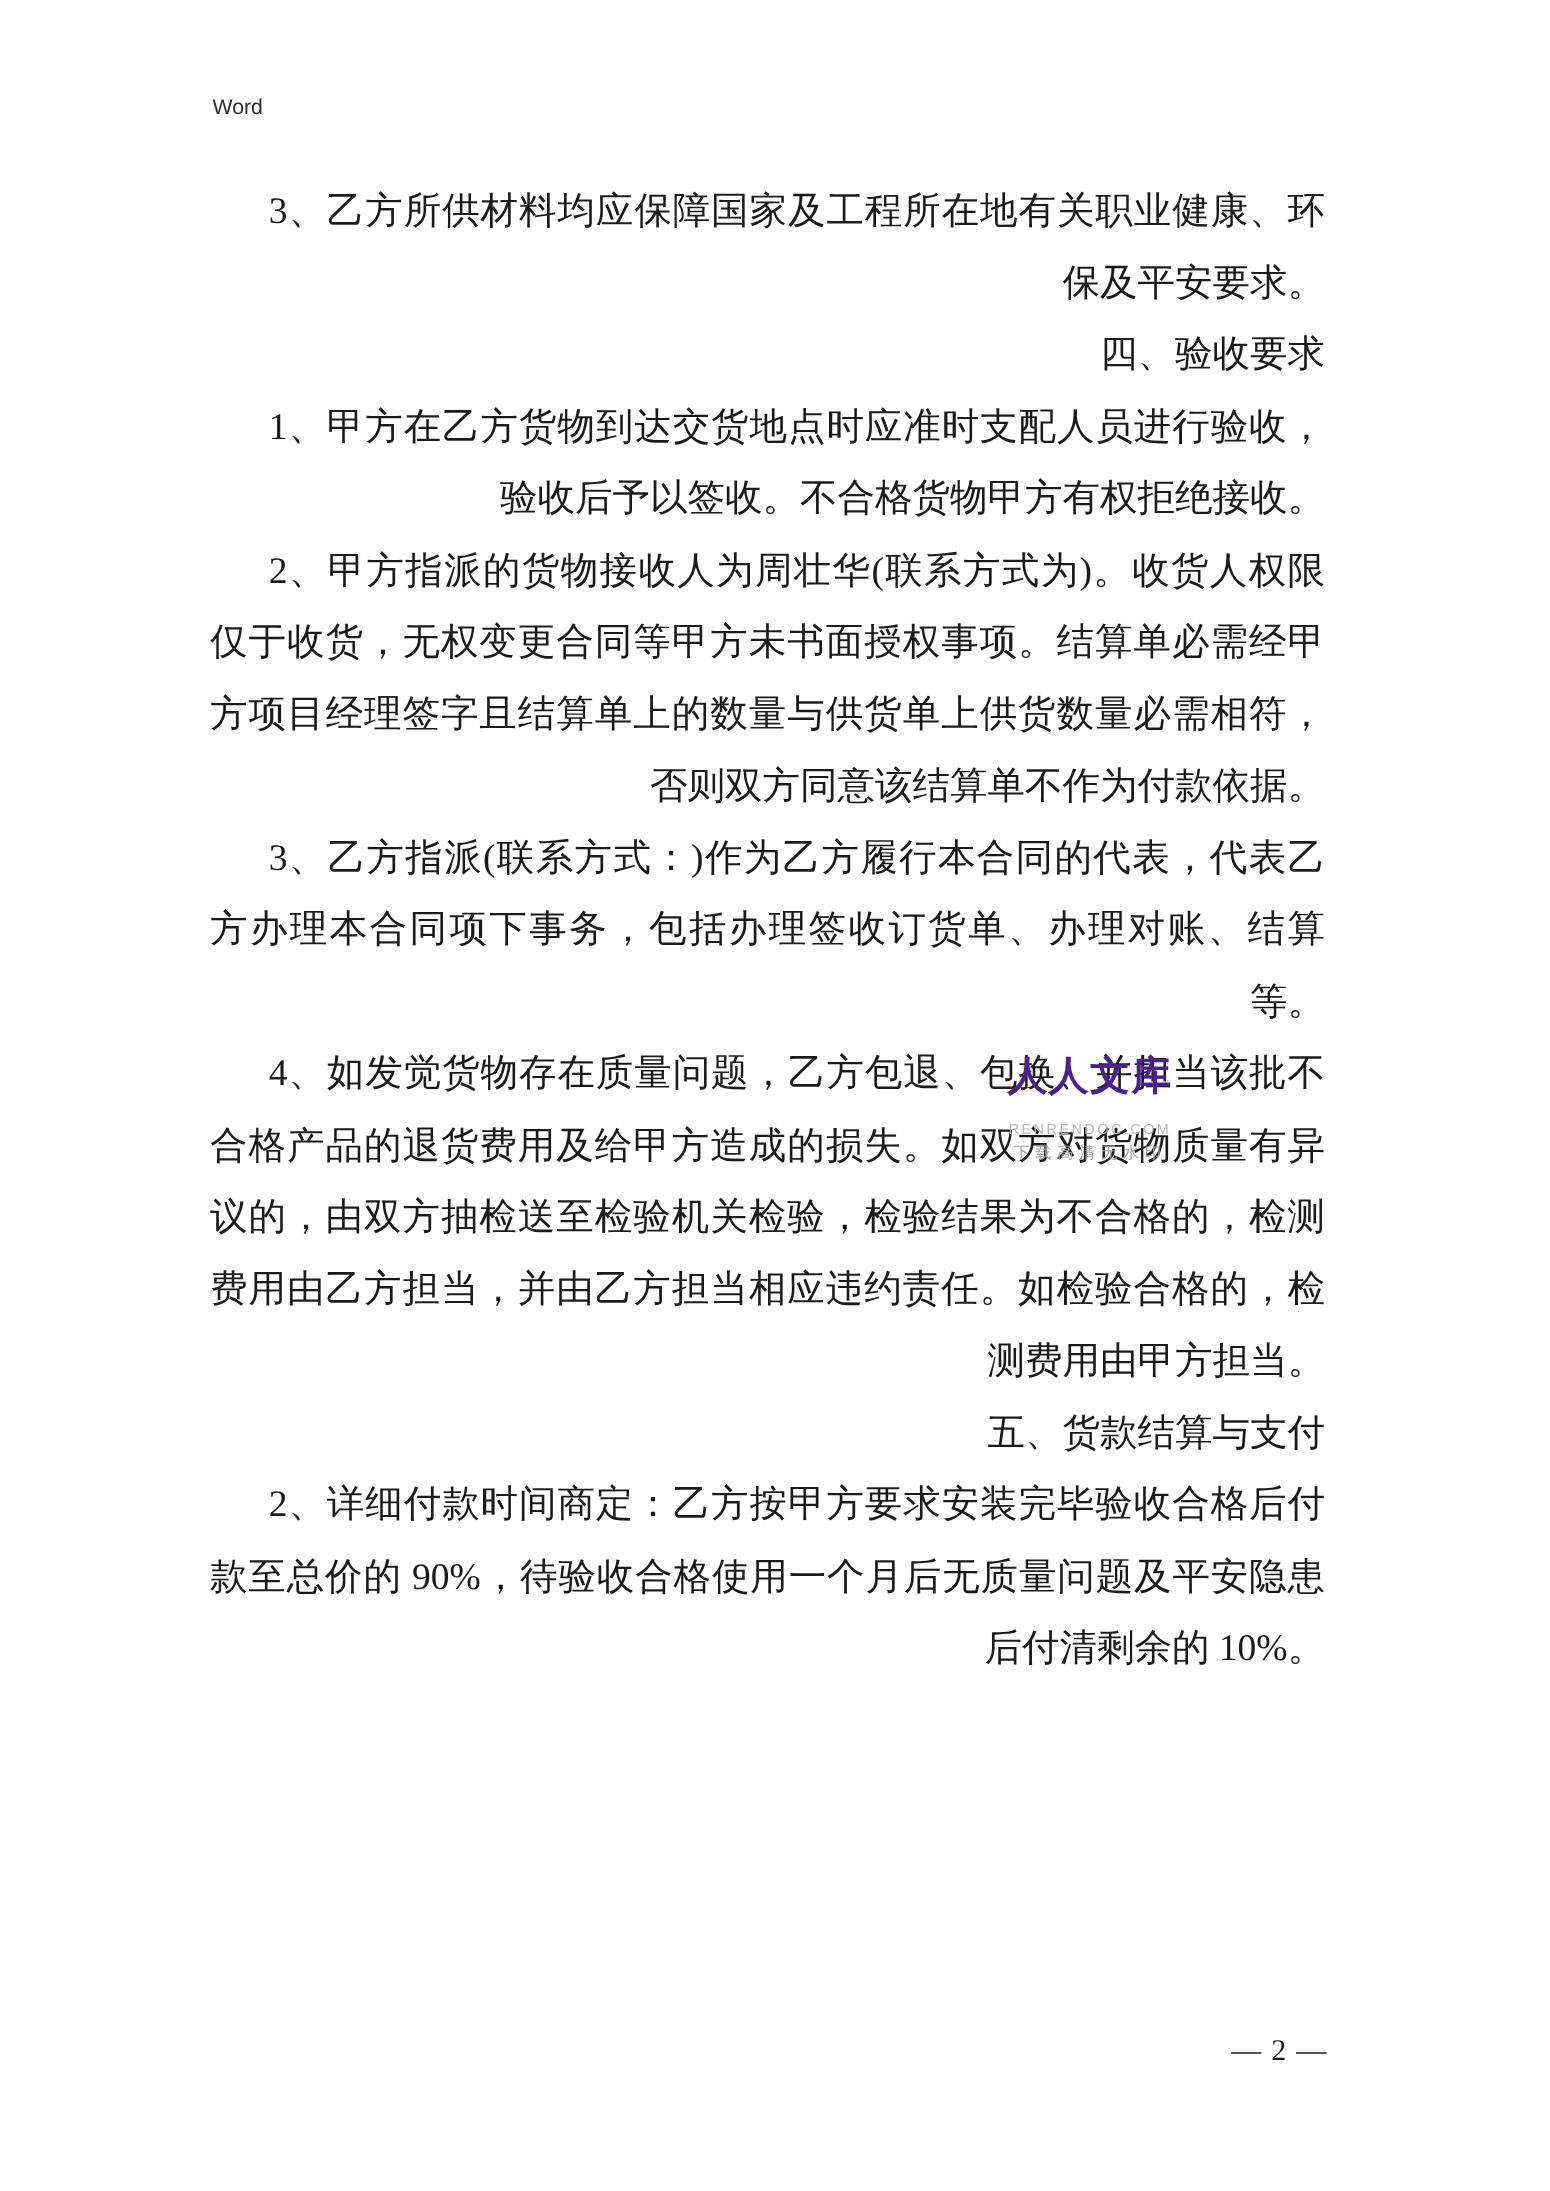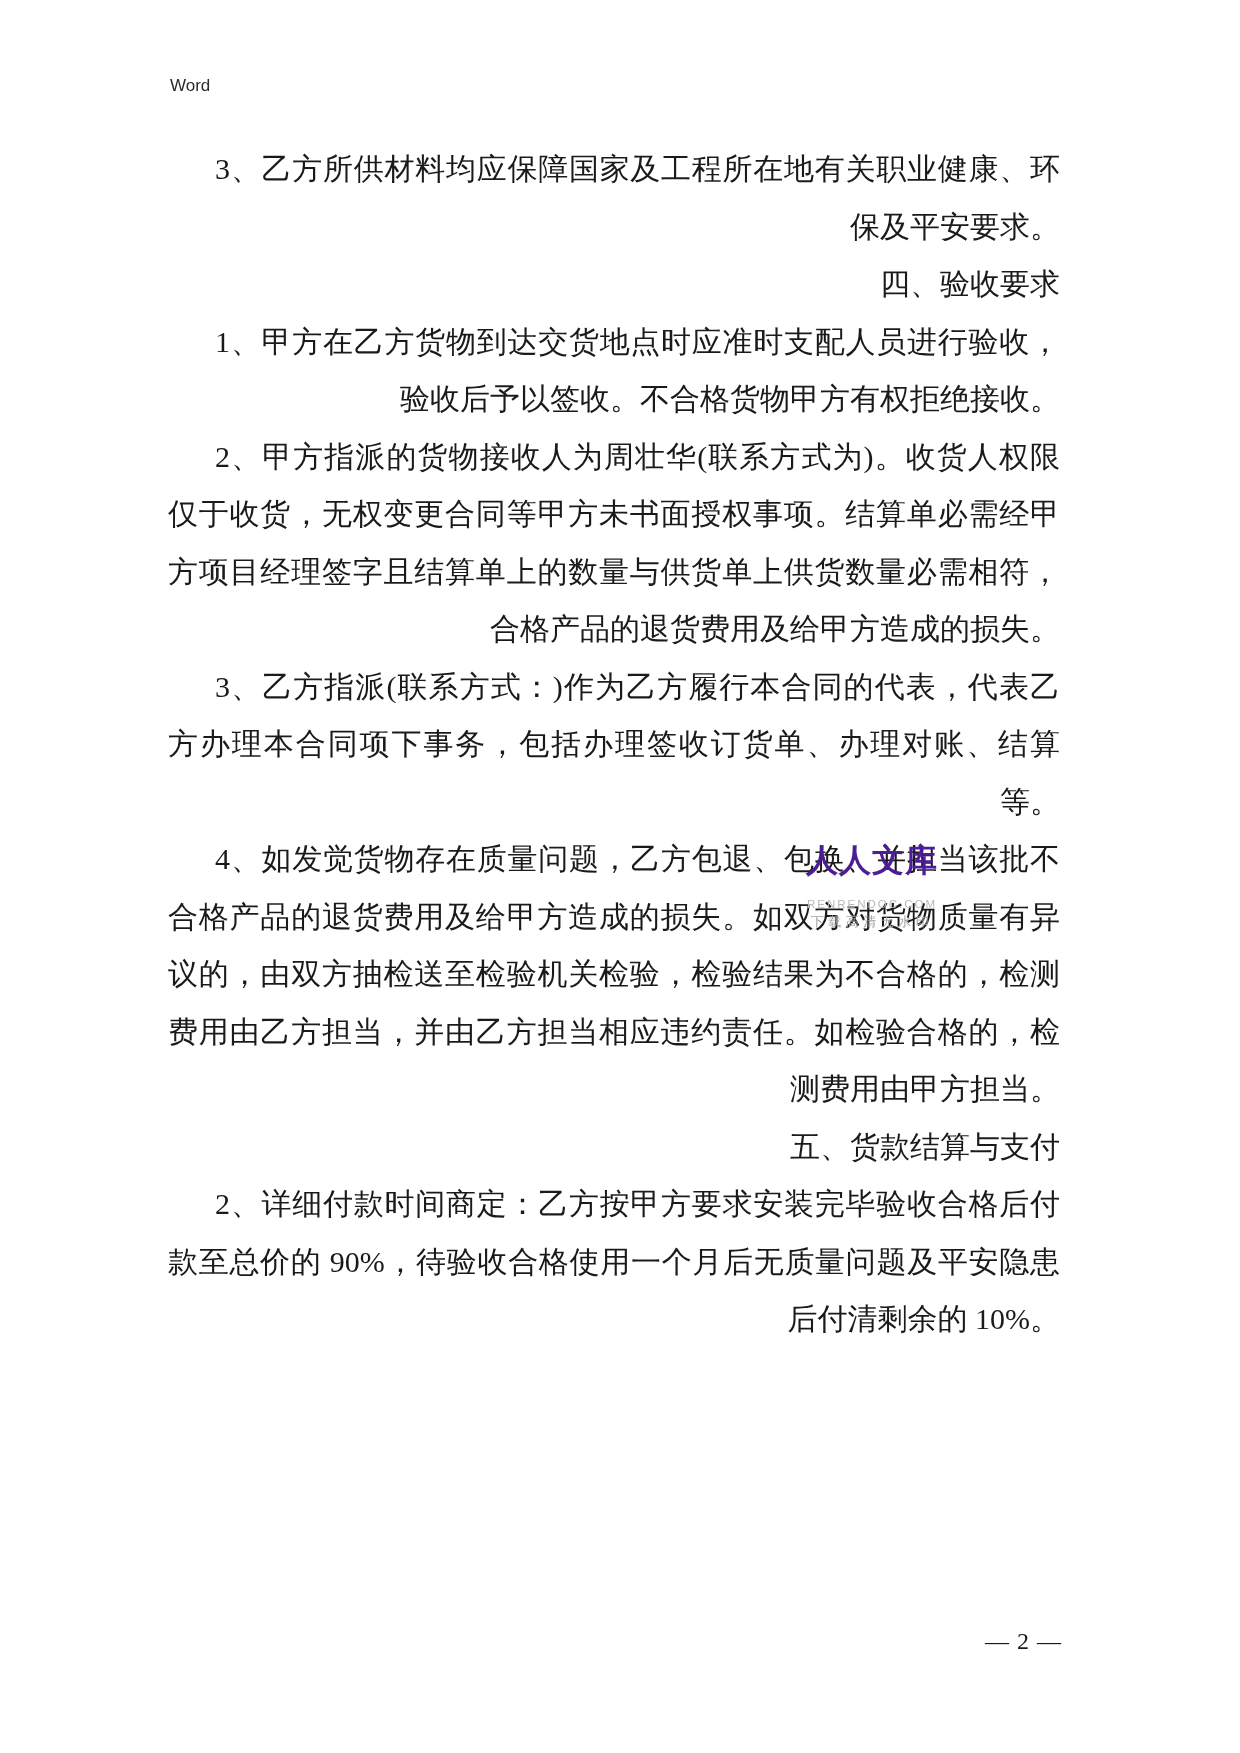--- a/index.html
+++ b/index.html
@@ -97,21 +97,21 @@
 
   <div class="doc-body">
       <div class="body-line indent justify">3、乙方所供材料均应保障国家及工程所在地有关职业健康、环</div>
       <div class="body-line">保及平安要求。</div>
       <div class="body-line indent">四、验收要求</div>
       <div class="body-line indent justify">1、甲方在乙方货物到达交货地点时应准时支配人员进行验收，</div>
       <div class="body-line">验收后予以签收。不合格货物甲方有权拒绝接收。</div>
       <div class="body-line indent justify">2、甲方指派的货物接收人为周壮华(联系方式为)。收货人权限</div>
       <div class="body-line justify">仅于收货，无权变更合同等甲方未书面授权事项。结算单必需经甲</div>
       <div class="body-line justify">方项目经理签字且结算单上的数量与供货单上供货数量必需相符，</div>
-      <div class="body-line">合格产品的退货费用及给甲方造成的损失。</div>
+      <div class="body-line">否则双方同意该结算单不作为付款依据。</div>
       <div class="body-line indent justify">3、乙方指派(联系方式：)作为乙方履行本合同的代表，代表乙</div>
       <div class="body-line justify">方办理本合同项下事务，包括办理签收订货单、办理对账、结算</div>
       <div class="body-line">等。</div>
       <div class="body-line indent justify">4、如发觉货物存在质量问题，乙方包退、包换、并担当该批不</div>
       <div class="body-line justify">合格产品的退货费用及给甲方造成的损失。如双方对货物质量有异</div>
       <div class="body-line justify">议的，由双方抽检送至检验机关检验，检验结果为不合格的，检测</div>
       <div class="body-line justify">费用由乙方担当，并由乙方担当相应违约责任。如检验合格的，检</div>
       <div class="body-line">测费用由甲方担当。</div>
       <div class="body-line indent">五、货款结算与支付</div>
       <div class="body-line indent justify">2、详细付款时间商定：乙方按甲方要求安装完毕验收合格后付</div>

